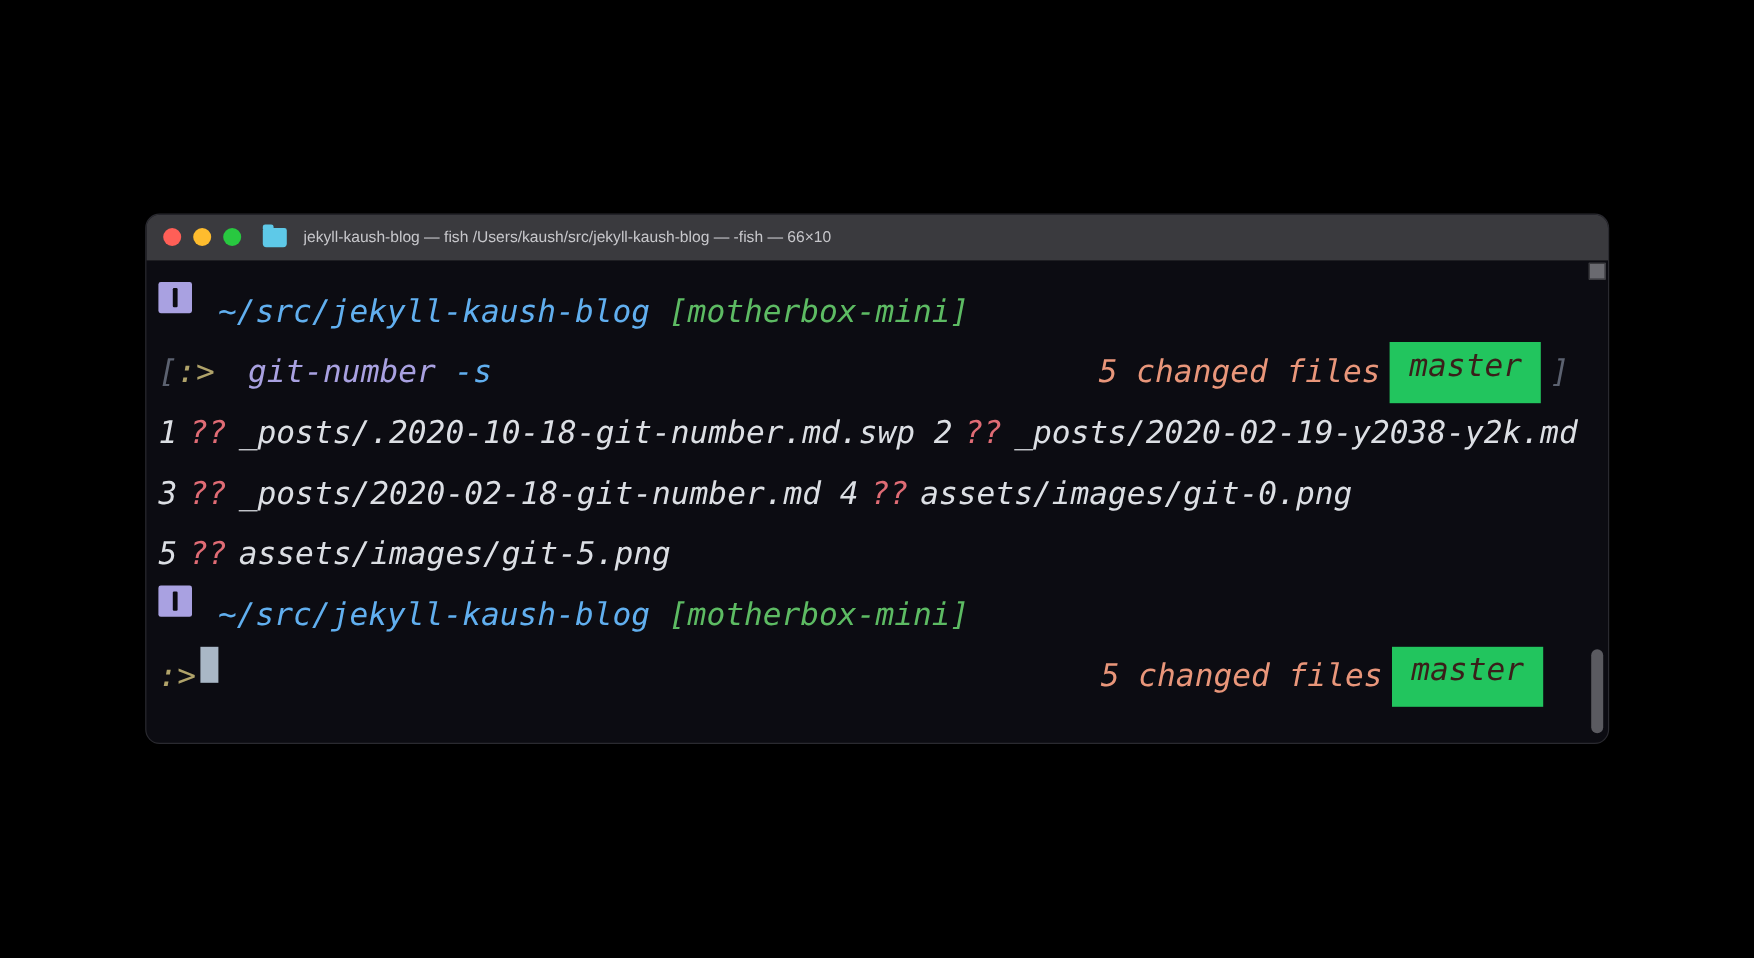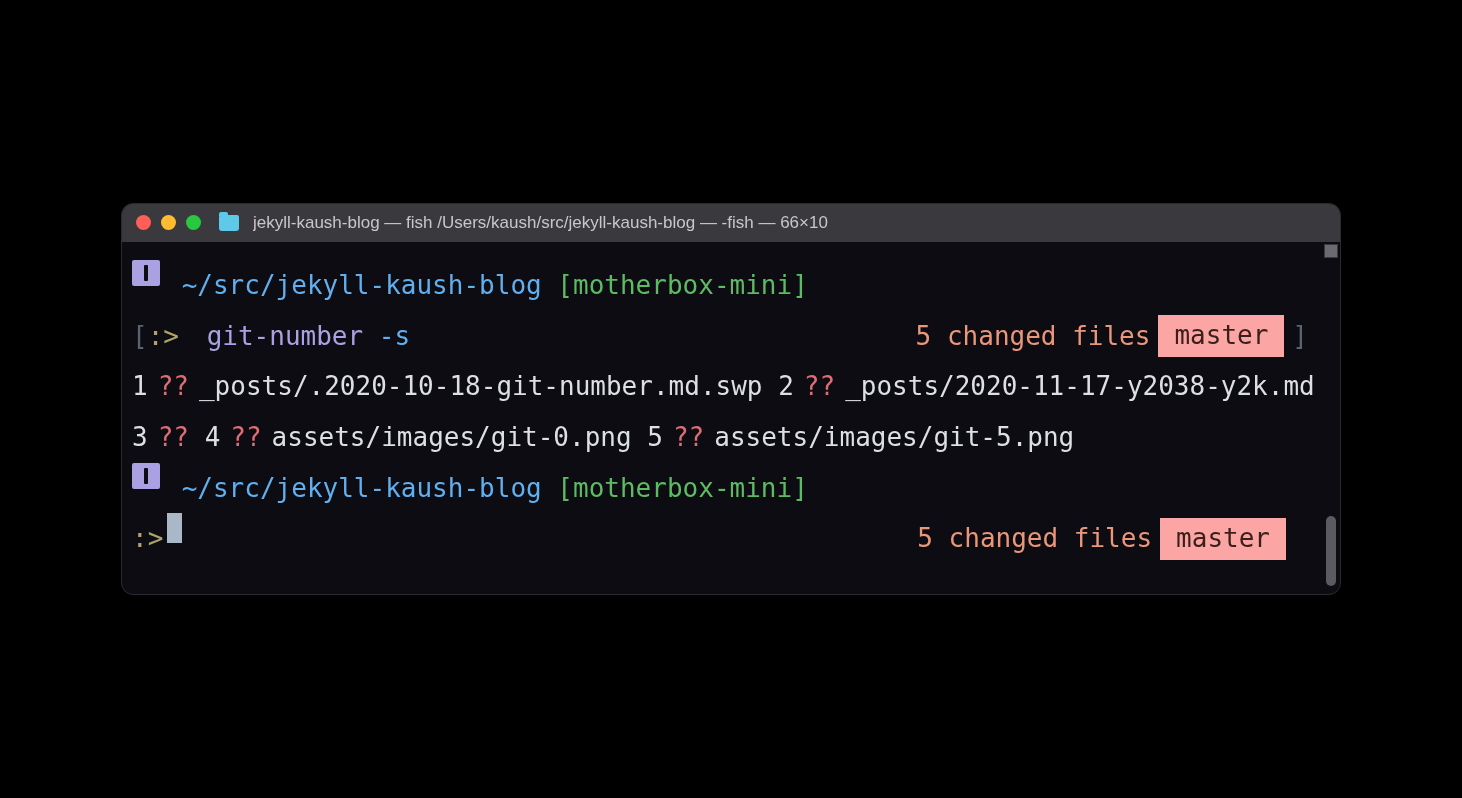--- a/index.html
+++ b/index.html
@@ -43,31 +43,32 @@
     .folder-icon::before {
       content: "";
       position: absolute;
       top: -3px; left: 0;
       width: 9px; height: 4px;
       background: #5ec9e8;
       border-radius: 2px 2px 0 0;
     }
     .title-text {
       color: #c7c7cb;
-      font-size: 17px;
+      font-size: 13px;
       font-family: -apple-system, BlinkMacSystemFont, "Segoe UI", sans-serif;
       margin-left: 4px;
       white-space: nowrap;
       overflow: hidden;
     }
     .terminal {
       padding: 18px 0 30px 0;
       font-size: 26px;
       line-height: 1.95;
       position: relative;
+      font-style: italic;
     }
     .terminal-inner {
       padding: 0 10px 0 10px;
     }
     .scrollbar-track {
       position: absolute;
       right: 2px; top: 0; bottom: 0;
       width: 14px;
     }
     .scroll-indicator {
@@ -90,27 +91,27 @@
     .cursor-block { display: inline-block; width: 15px; height: 30px; background: #a9b7c6; vertical-align: middle; margin-left: 4px; }
     .c-white  { color: #dcdfe4; }
     .c-purple { color: #a9a1e1; margin-left: 12px; }
     .c-blue   { color: #61afef; }
     .c-olive  { color: #b0a36a; }
     .c-green  { color: #5dbb63; }
     .c-salmon { color: #e9967a; }
     .c-red    { color: #e06c75; }
     .branch-tag {
       display: inline-block;
-      background: #fca5a5;
+      background: #22c55e;
       color: #3a1f1a;
       padding: 0 16px;
       line-height: 1.6;
       margin: 0 2px;
     }
-    .rprompt { margin-left: auto; padding-right: 22px; display: flex; align-items: center; gap: 6px; }
+    .rprompt { margin-left: auto; padding-right: 22px; display: flex; gap: 6px; }
     .status-item { display: inline-flex; align-items: baseline; gap: 10px; }
     .bracket { color: #5c6270; }
   </style>
 </head>
 <body>
 
 <div class="window">
 
   <div class="titlebar">
     <div class="traffic-lights">
@@ -152,25 +153,26 @@
 
       
       <div class="line status-item">
         <span class="c-white">1</span>
         <span class="c-red">??</span>
         <span class="c-white">_posts/.2020-10-18-git-number.md.swp</span>
       </div>
       <div class="line status-item">
         <span class="c-white">2</span>
         <span class="c-red">??</span>
-        <span class="c-white">_posts/2020-11-17-y2038-y2k.md</span>
+        <span class="c-white">_posts/2020-02-19-y2038-y2k.md</span>
       </div>
       <div class="line status-item">
         <span class="c-white">3</span>
         <span class="c-red">??</span>
+        <span class="c-white">_posts/2020-02-18-git-number.md</span>
       </div>
       <div class="line status-item">
         <span class="c-white">4</span>
         <span class="c-red">??</span>
         <span class="c-white">assets/images/git-0.png</span>
       </div>
       <div class="line status-item">
         <span class="c-white">5</span>
         <span class="c-red">??</span>
         <span class="c-white">assets/images/git-5.png</span>

